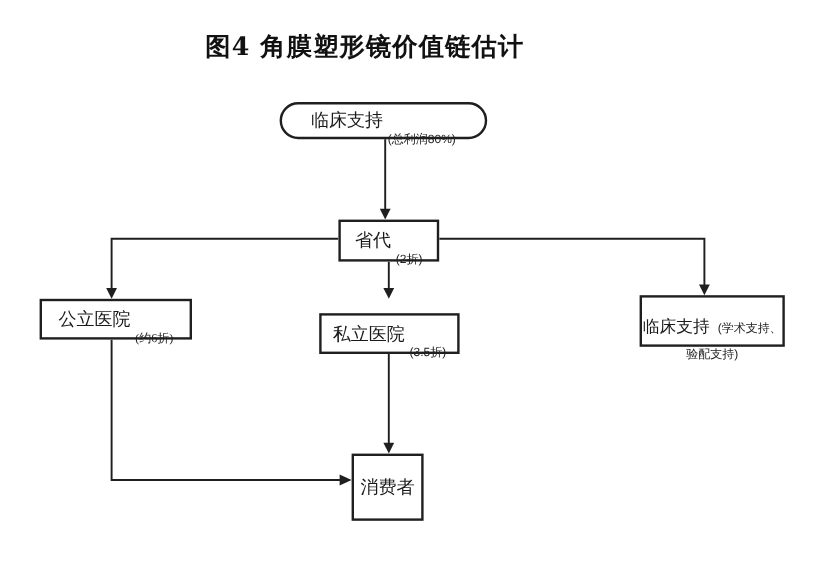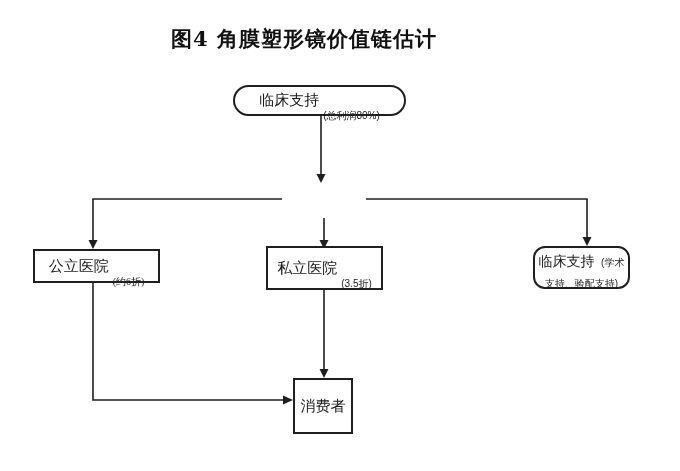--- a/index.html
+++ b/index.html
@@ -42,29 +42,28 @@
     white-space: nowrap;
   }
   .node .main { font-size: 15px; }
   .node .note { font-size: 10px; margin-left: 4px; color: #222222; margin-top: 31px; }
   .node-factory {
     left: 233px; top: 85px; width: 173px; height: 31px;
     border-radius: 17px;
   }
   .node-province { left: 282px; top: 183px; width: 84px;  height: 35px; }
   .node-public   { left: 33px;  top: 249px; width: 127px; height: 34px; font-family: Liberation Serif, serif; }
-  .node-private  { left: 266px; top: 246px; width: 117px; height: 44px; }
+  .node-private  { left: 266px; top: 261px; width: 117px; height: 34px; }
   .node-clinical {
-    left: 533px; top: 246px; width: 97px; height: 43px;
+    left: 533px; top: 246px; width: 121px; height: 43px;
     display: block;
     text-align: center;
     white-space: normal;
     line-height: 1.3;
-    padding-top: 3px;
-    border-radius: 12px;
+    padding-top: 15px;
   }
   .node-clinical .main { font-size: 14px; }
   .node-clinical .note { font-size: 10px; margin-left: 2px; }
   .node-consumer { left: 293px; top: 378px; width: 60px; height: 56px; }
   .watermark {
     position: absolute;
     right: 8px;
     bottom: 10px;
     width: 160px;
     text-align: right;
@@ -117,20 +116,24 @@
       <polygon points="319.5,369 328.5,369 324,378"></polygon>
       <polygon points="283,395.5 283,404.5 293,400"></polygon>
     </g>
   </svg>
 
   <div class="node node-factory">
     <span class="main">临床支持</span>
     <span class="note">(总利润80%)</span>
   </div>
 
+  <div class="node node-province">
+    <span class="main">省代</span>
+    <span class="note">(2折)</span>
+  </div>
 
   <div class="node node-public">
     <span class="main">公立医院</span>
     <span class="note">(约6折)</span>
   </div>
 
   <div class="node node-private">
     <span class="main">私立医院</span>
     <span class="note">(3.5折)</span>
   </div>

